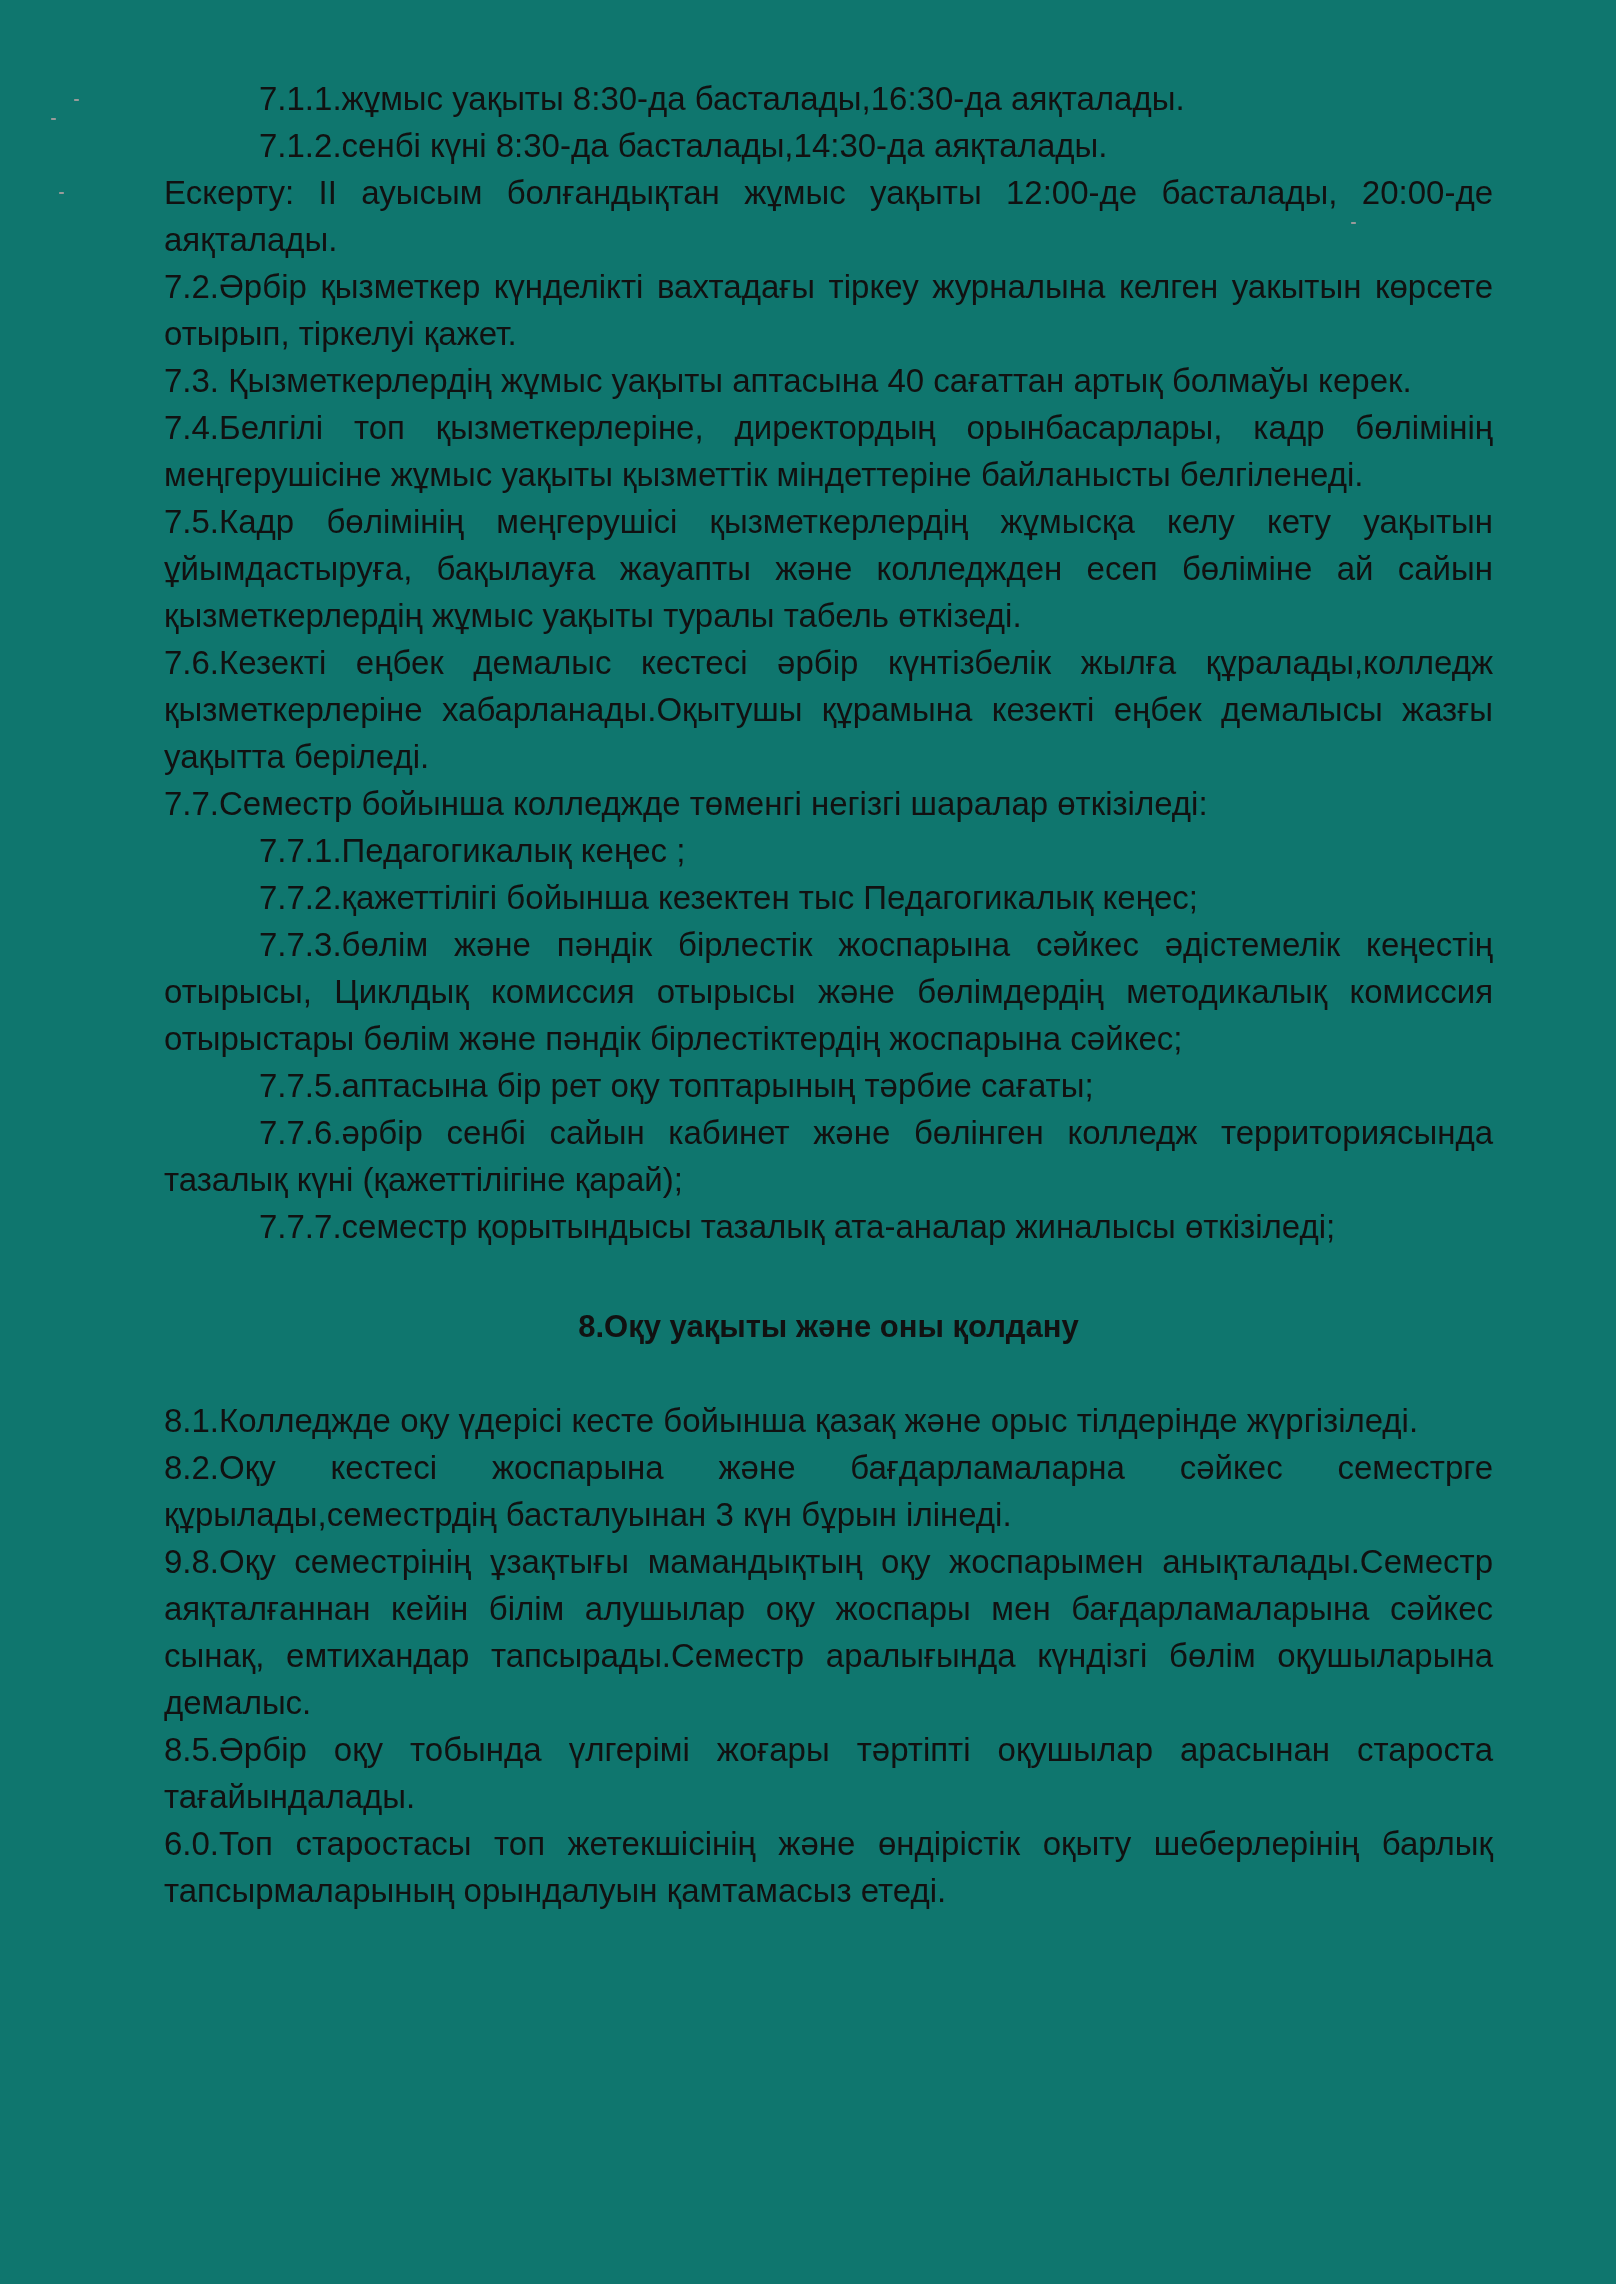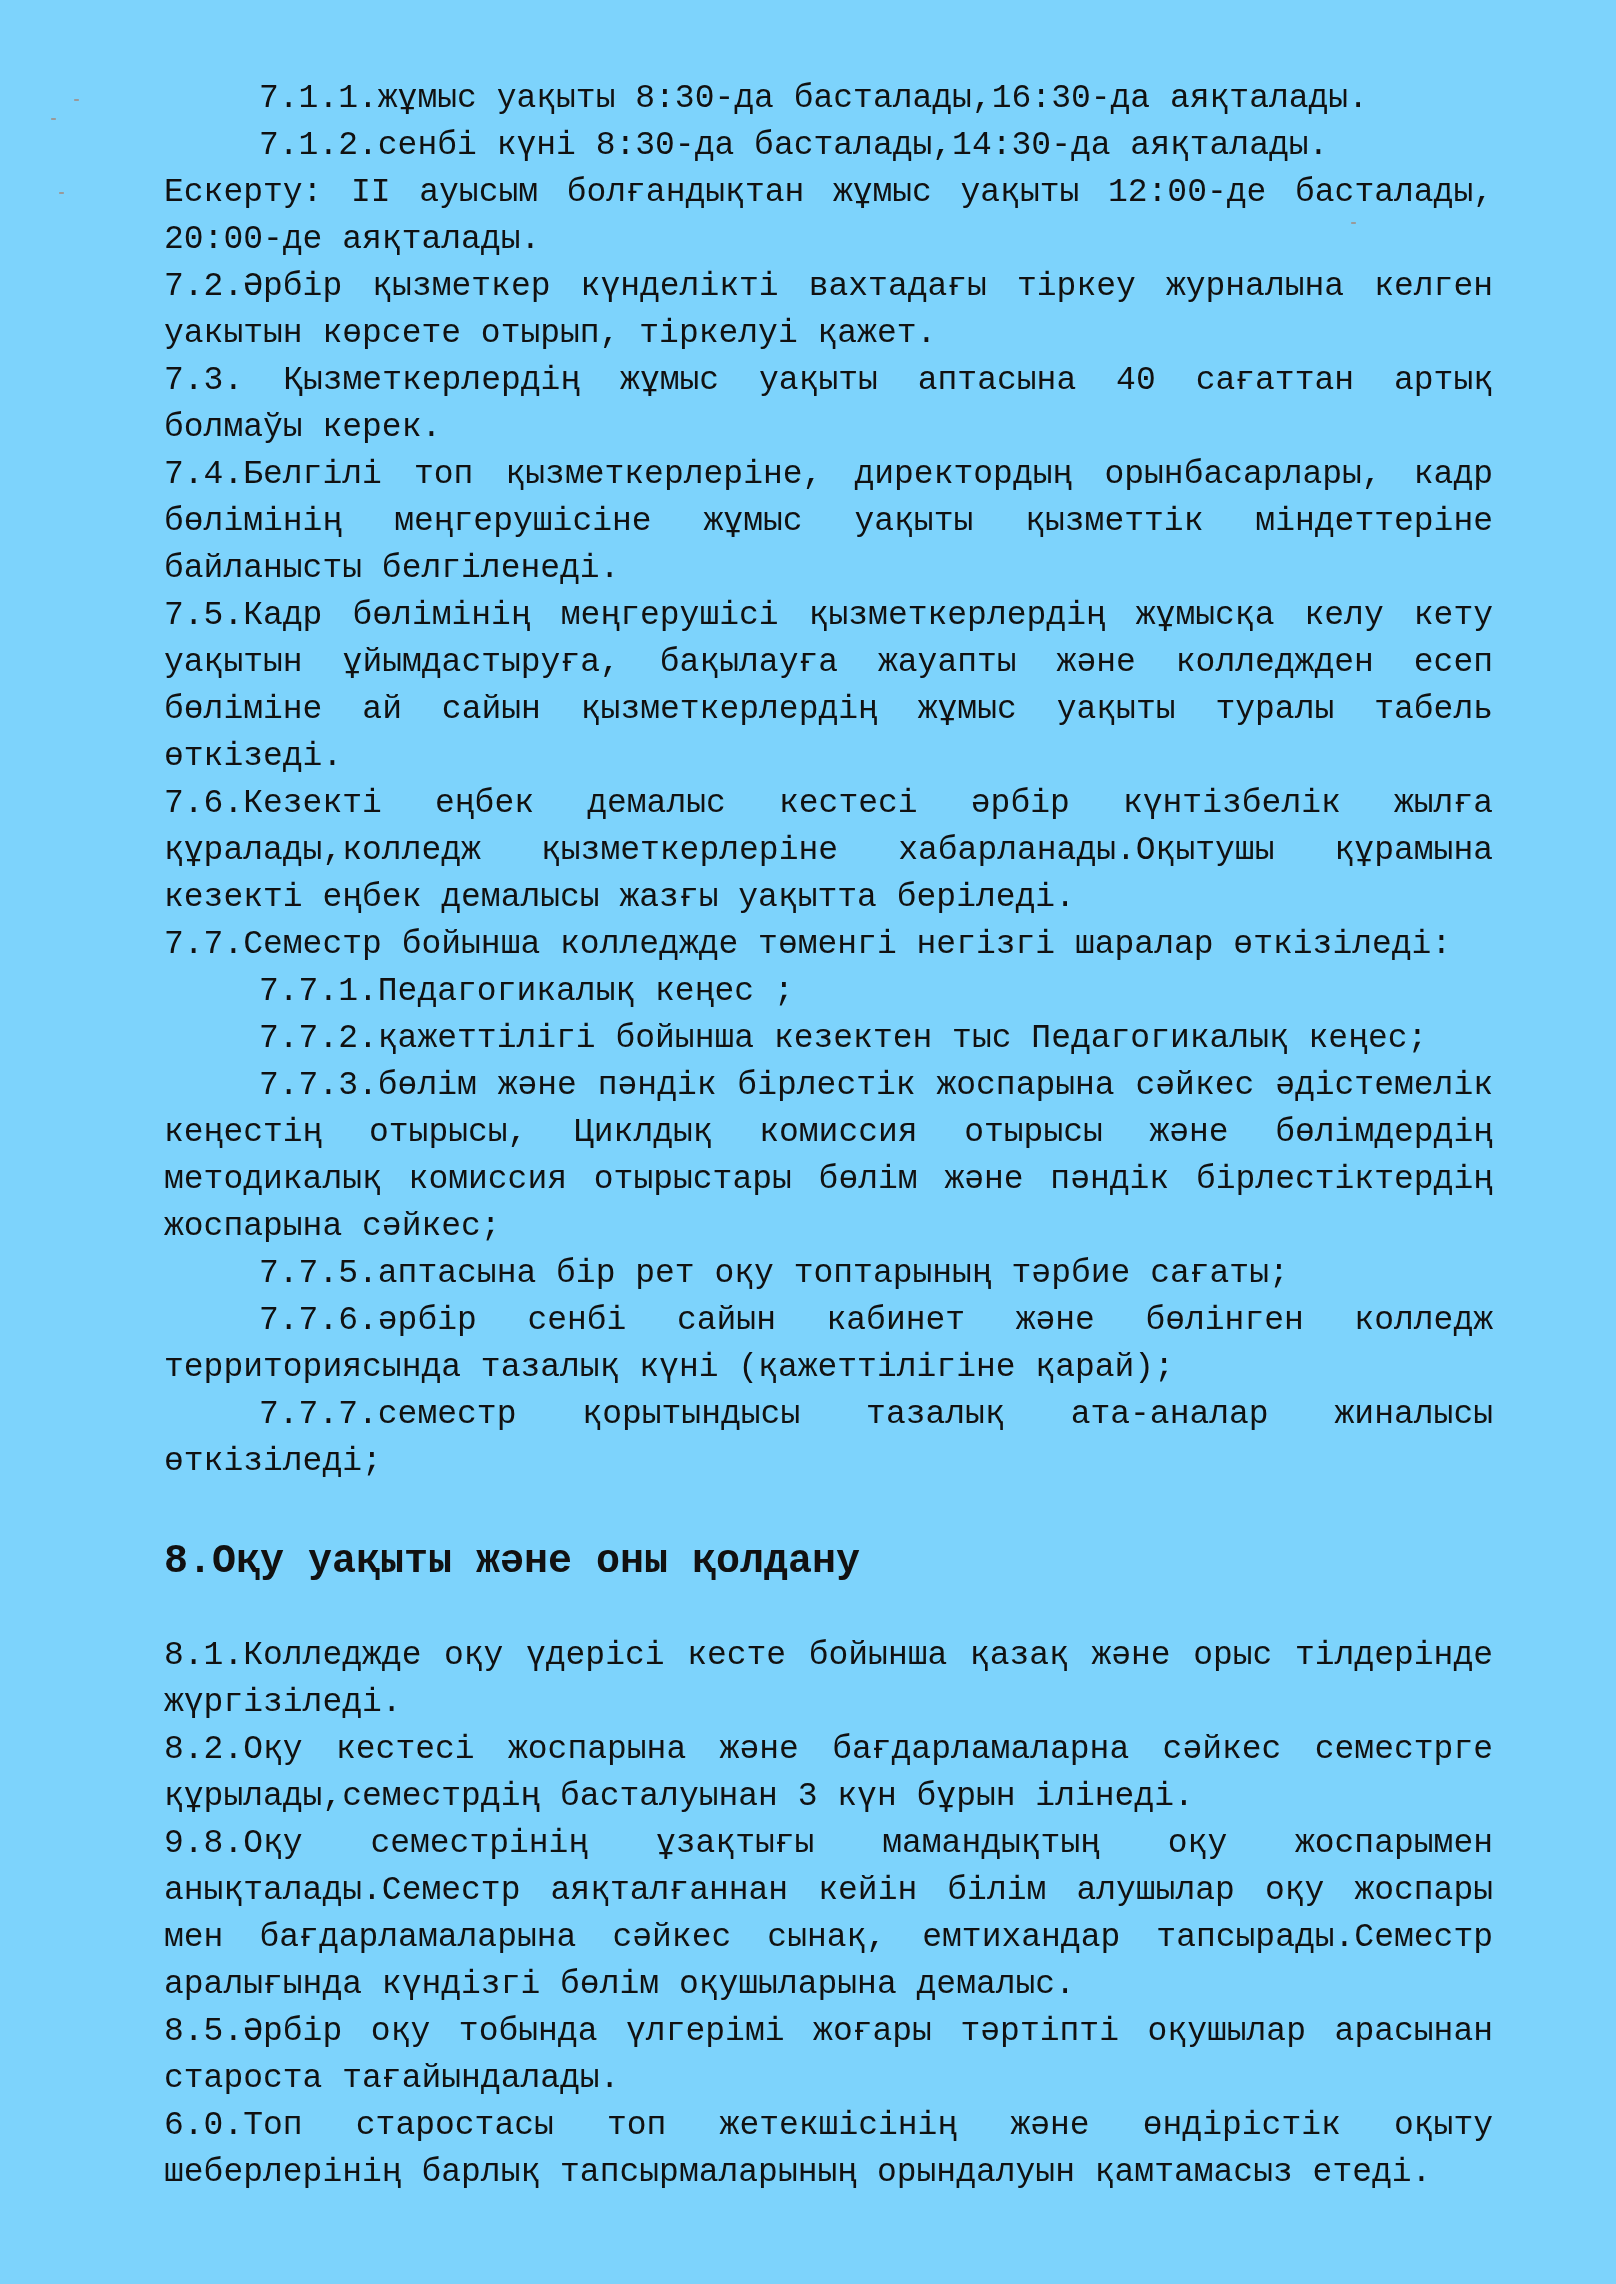--- a/index.html
+++ b/index.html
@@ -1,30 +1,30 @@
 <!DOCTYPE html>
 <html style="font-size:12px"><head>
 <meta charset="utf-8">
 <style>
   html, body { margin: 0; padding: 0; background: #ffffff; }
   body { width: 1616px; height: 2284px; position: relative; overflow: hidden; }
   .page {
     position: absolute; left: 0; top: 0; width: 1616px; height: 2284px;
-    background: #7dd3fc; color: #111111;
-    font-family: Liberation Mono, monospace;
+    background: #0f766e; color: #111111;
+    font-family: Liberation Sans, sans-serif;
   }
   .body-text {
     position: absolute; left: 164px; top: 75px; width: 1329px;
     font-size: 33px; line-height: 47px;
   }
   .p { margin: 0; text-align: justify; text-align-last: left; }
   .p.indent { text-indent: 95px; }
   .heading {
-    font-weight: bold; text-align: left; margin: 53px 0 47px 0;
-    font-size: 40px; line-height: 47px;
+    font-weight: bold; text-align: center; margin: 53px 0 47px 0;
+    font-size: 31px; line-height: 47px;
   }
   .speck { position: absolute; width: 4.6px; height: 1.5px; background: #9a9a9a; border-radius: 0.8px; }
 </style>
 </head>
 <body>
 
 <div class="page">
 
   <span class="speck" style="left:74px;top:99px;"></span>
   <span class="speck" style="left:51px;top:118px;"></span>

